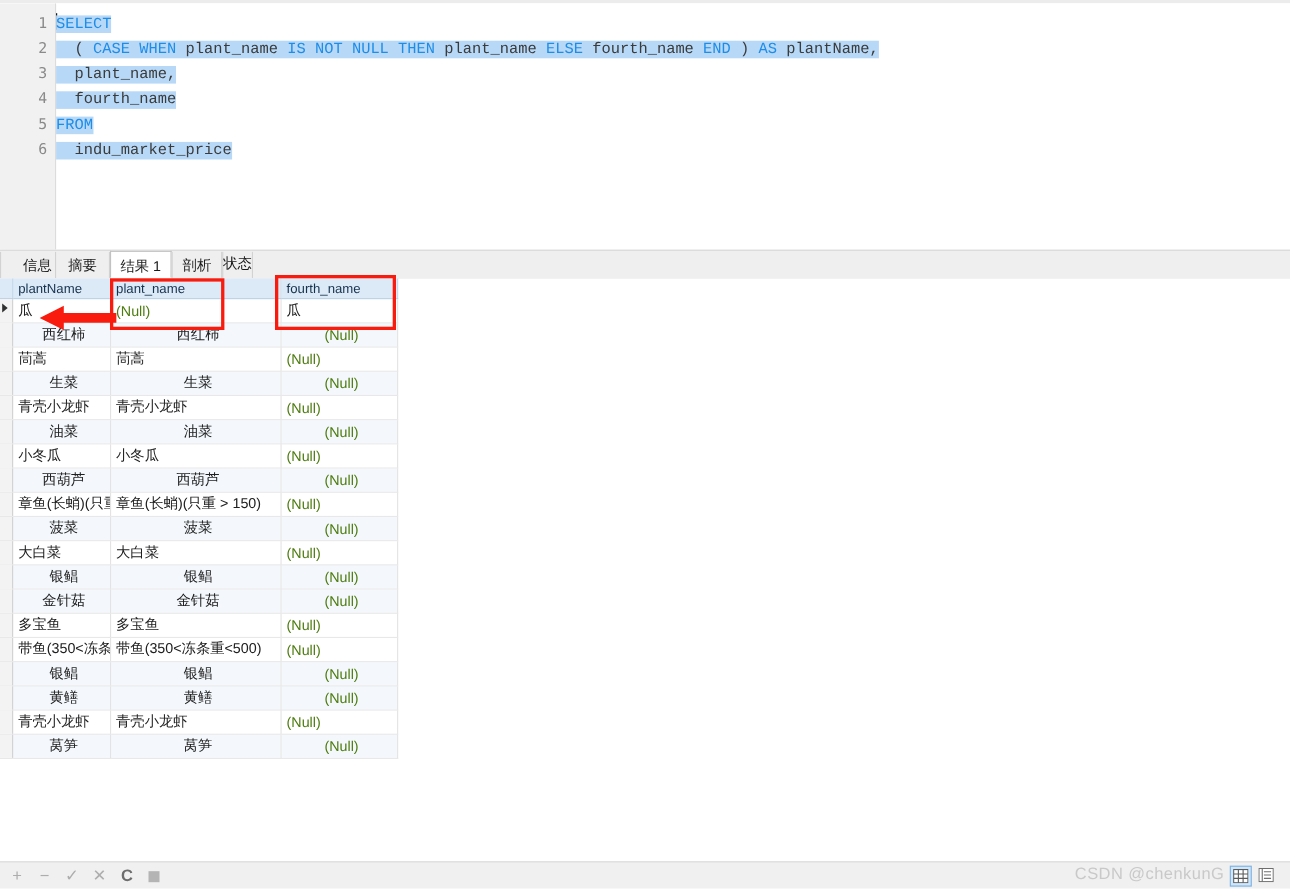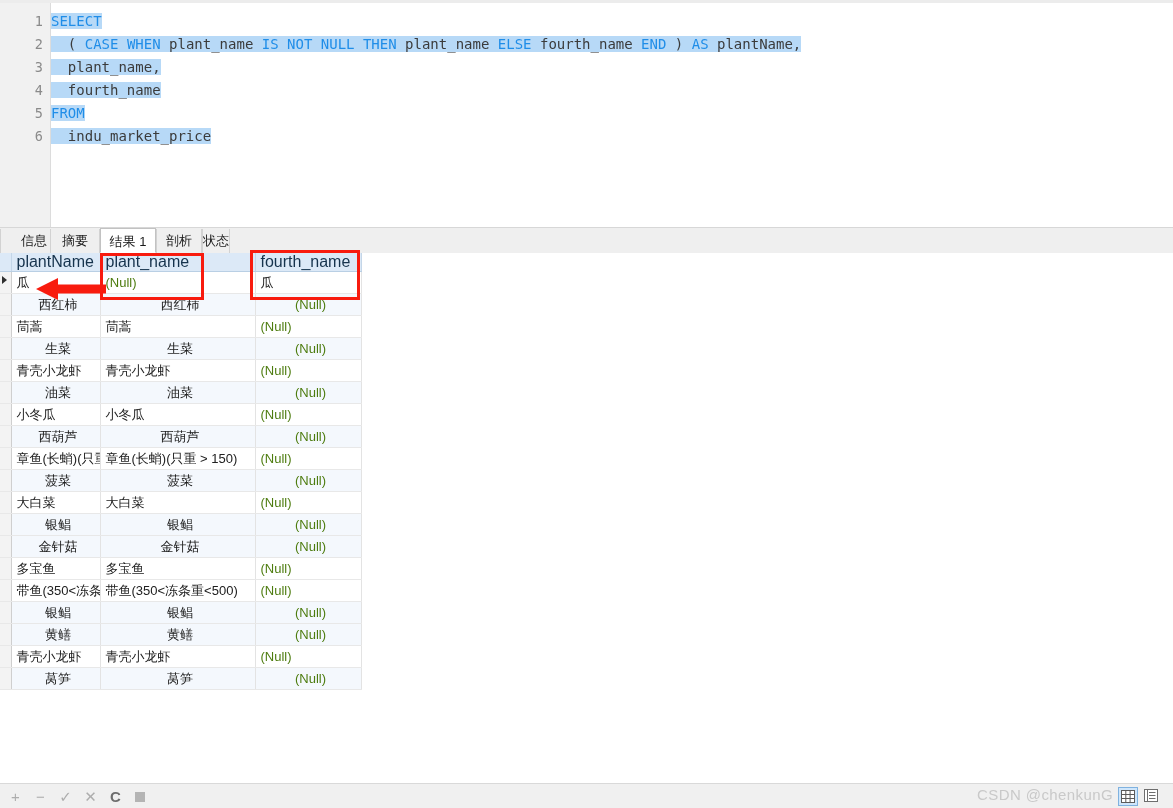--- a/index.html
+++ b/index.html
@@ -65,20 +65,21 @@
   }
   .code-line {
     position: absolute;
     left: 0;
     height: 23px;
     line-height: 23px;
     white-space: pre;
   }
   .sel {
     background: #b7d9f7;
+    font-family: Liberation Mono, monospace;
   }
   .kw { color: #1f8de8; }
   .plain { color: #3b3b3b; }
   .caret {
     display: inline-block;
     width: 1px;
     height: 15px;
     background: #000;
     vertical-align: -2px;
     margin-right: -1px;
@@ -153,21 +154,21 @@
     text-overflow: clip;
     box-sizing: border-box;
     text-align: left;
     font-weight: normal;
   }
   .grid thead th {
     background: #dce9f7;
     border-bottom: 1px solid #b9cfe4;
     border-right: 1px solid #c4d6e8;
     color: #16334d;
-    font-size: 16px;
+    font-size: 12px;
     height: 18px;
   }
   .grid thead th.sel-col {
     background: #dce9f7;
     padding: 0;
   }
   .grid td.sel-col {
     background: #f3f3f3;
     border-right: 1px solid #cfcfcf;
     padding: 0;
@@ -271,21 +272,21 @@
         <div class="gutter-num" style="top: 122px;">6</div>
       </div>
     <div class="code-area" id="code-area"><div class="code-line" style="top: 7px;"><span class="caret"></span><span class="sel"><span class="kw">SELECT</span></span></div><div class="code-line" style="top: 30px;"><span class="sel"><span class="plain">  ( </span><span class="kw">CASE</span><span class="plain"> </span><span class="kw">WHEN</span><span class="plain"> plant_name </span><span class="kw">IS</span><span class="plain"> </span><span class="kw">NOT</span><span class="plain"> </span><span class="kw">NULL</span><span class="plain"> </span><span class="kw">THEN</span><span class="plain"> plant_name </span><span class="kw">ELSE</span><span class="plain"> fourth_name </span><span class="kw">END</span><span class="plain"> ) </span><span class="kw">AS</span><span class="plain"> plantName,</span></span></div><div class="code-line" style="top: 53px;"><span class="sel"><span class="plain">  plant_name,</span></span></div><div class="code-line" style="top: 76px;"><span class="sel"><span class="plain">  fourth_name</span></span></div><div class="code-line" style="top: 99px;"><span class="sel"><span class="kw">FROM</span></span></div><div class="code-line" style="top: 122px;"><span class="sel"><span class="plain">  indu_market_price</span></span></div></div>
   </div>
 
   <div class="tabbar" id="tabbar">
       <div class="tab" style="left: 0px; width: 68px; text-align: center; padding: 0px;">信息</div>
       <div class="tab" style="left: 50px; width: 50px; text-align: center; padding: 0px;">摘要</div>
       <div class="tab active" style="left: 100px; width: 56px; text-align: center; padding: 0px;">结果 1</div>
       <div class="tab" style="left: 156px; width: 46px; text-align: center; padding: 0px;">剖析</div>
-      <div class="tab" style="left: 202px; width: 28px; text-align: left; padding: 0px;">状态</div>
+      <div class="tab" style="left: 202px; width: 28px; text-align: left; padding: 0px; font-family: Liberation Mono, monospace;">状态</div>
     </div>
 
   <div class="grid-wrap">
     <table class="grid">
       <colgroup>
         <col class="c-sel">
           <col class="c-0">
           <col class="c-1">
           <col class="c-2">
       </colgroup>

